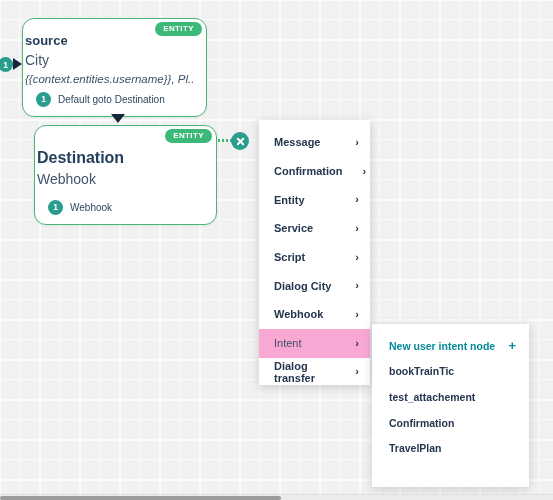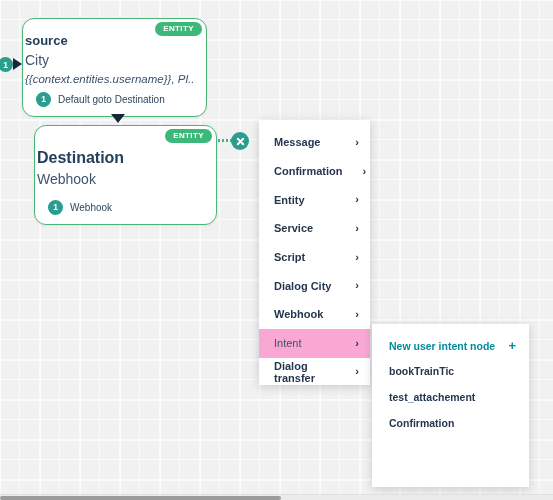--- a/index.html
+++ b/index.html
@@ -340,19 +340,22 @@
     </div>
     <div class="sub-item">
       <span>bookTrainTic</span>
     </div>
     <div class="sub-item">
       <span>test_attachement</span>
     </div>
     <div class="sub-item">
       <span>Confirmation</span>
     </div>
+    <div class="sub-item">
+      <span>TravelPlan</span>
+    </div>
   </div>
 
 </div>
 
 <div id="hscroll">
   <div id="hscroll-thumb"></div>
 </div>
 
 </body></html>

